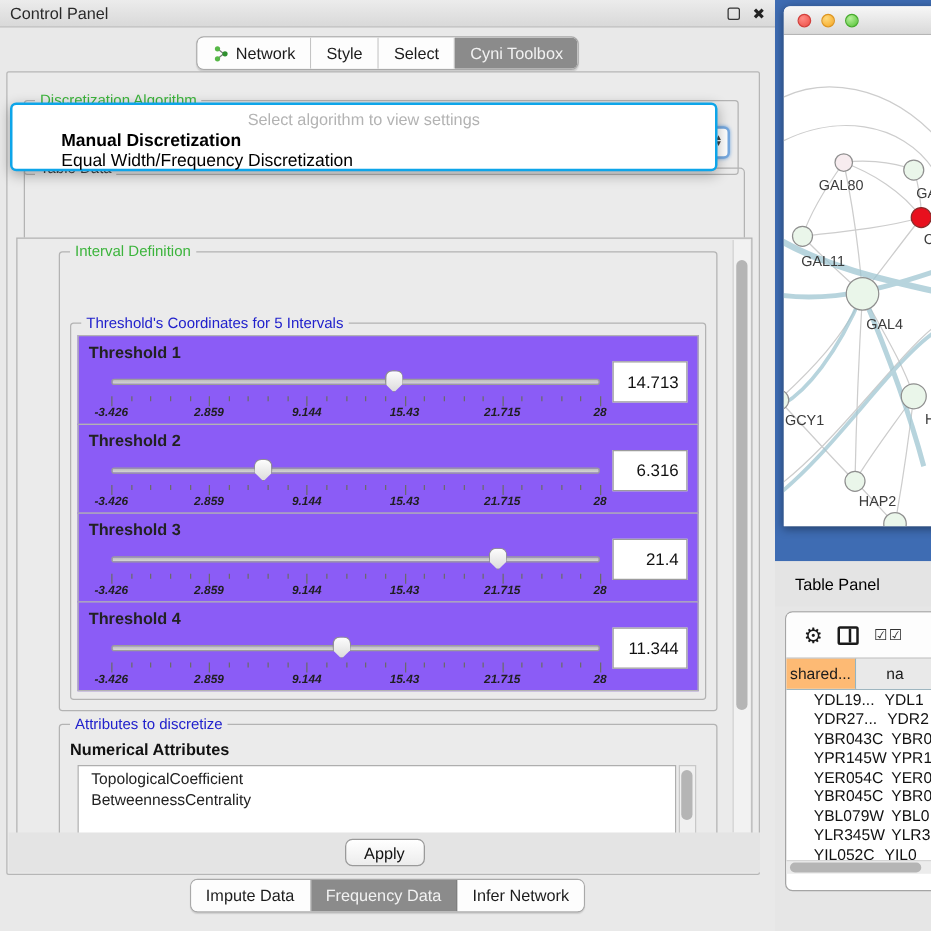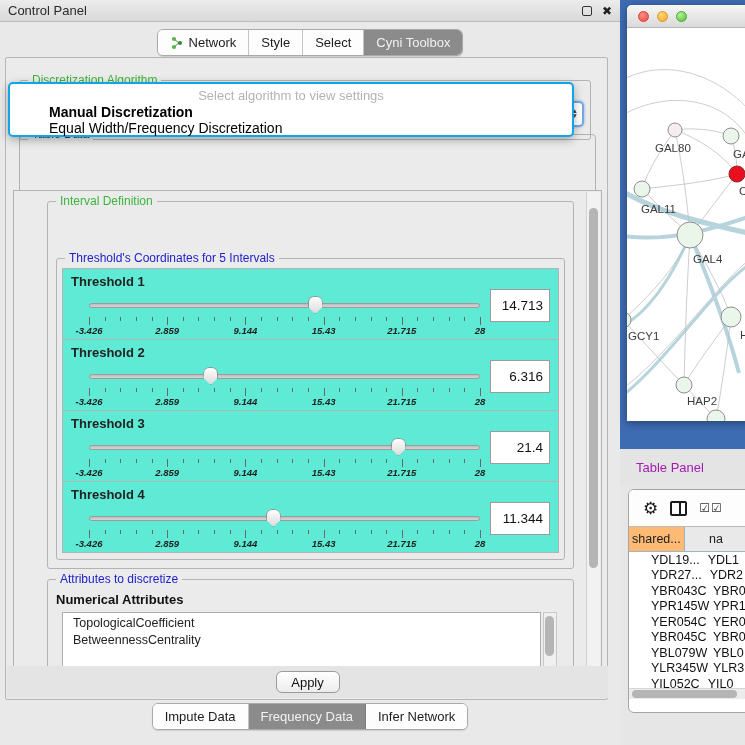--- a/index.html
+++ b/index.html
@@ -59,21 +59,21 @@
   .main-thumb { top:16px; height:360px; }
 
   .interval-group { left:33px; top:10px; width:527px; height:368px; }
   .noi-row { position:absolute; left:12px; top:18px; right:12px; display:flex; align-items:center; gap:10px; }
   .noi-row .lbl { font-size:13px; font-weight:bold; white-space:nowrap; padding-left:5px; }
   .noi-combo { flex:1; height:25px; background:#fff; border:1px solid #9f9f9f; border-radius:5px;
     font-size:13px; display:flex; align-items:center; padding:0 8px; }
 
   .thr-group { position:absolute; left:8px; top:56px; right:8px; height:302px; }
   .thr-stack { position:absolute; left:5px; top:10px; right:5px; bottom:4px; }
-  .thr-panel { position:relative; height:72px; border:1px solid #b3b3b3; background:#5eead4; margin-top:-1px; }
+  .thr-panel { position:relative; height:72px; border:1px solid #b3b3b3; background:#8b5cf6; margin-top:-1px; }
   .thr-label { position:absolute; left:8px; top:5px; font-size:13px; font-weight:bold; }
   .slider-zone { position:absolute; left:26px; right:78px; top:24px; height:44px; }
   .track { position:absolute; left:0; right:0; top:10px; height:5px; border-radius:3px;
     background:linear-gradient(#bdbdbd,#d6d6d6); border:1px solid #9c9c9c; }
   .thumb { position:absolute; top:3px; width:15px; height:18px; margin-left:-7px;
     background:linear-gradient(#fdfdfd,#dcdcdc); border:1px solid #8f8f8f;
     clip-path:polygon(50% 100%, 4% 62%, 0 30%, 14% 6%, 50% 0, 86% 6%, 100% 30%, 96% 62%);
     border-radius:6px; box-shadow:0 1px 1px rgba(0,0,0,.2); }
   .ticks { position:absolute; left:0; right:0; top:24px; height:8px; }
   .tick { position:absolute; top:0; width:1px; height:4px; background:#6a6a6a; }
@@ -109,21 +109,21 @@
   .net-titlebar { height:23px; background:linear-gradient(#f7f7f7,#d9d9d9); border-bottom:1px solid #b5b5b5;
     display:flex; align-items:center; padding-left:11px; gap:8px; }
   .light { width:11px; height:11px; border-radius:50%; }
   .light.red { background:radial-gradient(circle at 35% 30%, #ff8a84, #ec4d44); border:1px solid #d2403c; }
   .light.yellow { background:radial-gradient(circle at 35% 30%, #ffd97a, #f5a623); border:1px solid #dd9520; }
   .light.green { background:radial-gradient(circle at 35% 30%, #b6f09a, #52c234); border:1px solid #47ab2d; }
   .net-canvas { position:relative; width:125px; height:393px; background:#fff; }
   .netlabel { font-size:11.5px; fill:#3c3c3c; font-family:"Liberation Sans", sans-serif; }
 
   .table-panel-title { position:absolute; left:0; top:449px; width:125px; height:36px; background:#e4e4e4;
-    display:flex; align-items:center; padding-left:16px; font-size:13px; color:#a21caf; }
+    display:flex; align-items:center; padding-left:16px; font-size:13px; color:#000000; }
   .table-box { position:absolute; left:8px; top:489px; width:120px; height:224px; background:#fff;
     border:1px solid #a5a5a5; border-radius:6px 0 0 6px; overflow:hidden; }
   .tbl-toolbar { height:36px; display:flex; align-items:center; gap:12px; padding-left:14px; background:#fdfdfd; }
   .gear { font-size:17px; color:#1a1a1a; }
   .cols-icon { width:17px; height:15px; border:2px solid #1a1a1a; border-radius:2px; position:relative; }
   .cols-icon::after { content:""; position:absolute; left:50%; top:0; bottom:0; width:2px; background:#1a1a1a; }
   .checks { font-size:12px; color:#333; letter-spacing:1px; white-space:nowrap; }
   .thead { display:flex; height:26px; border-top:1px solid #bbb; border-bottom:1px solid #9fb6c0; }
   .th { font-size:12.5px; display:flex; align-items:center; justify-content:center; color:#1c1c1c; }
   .th.c1 { width:76px; background:#fdba74; border-right:1px solid #93b4c2; }

